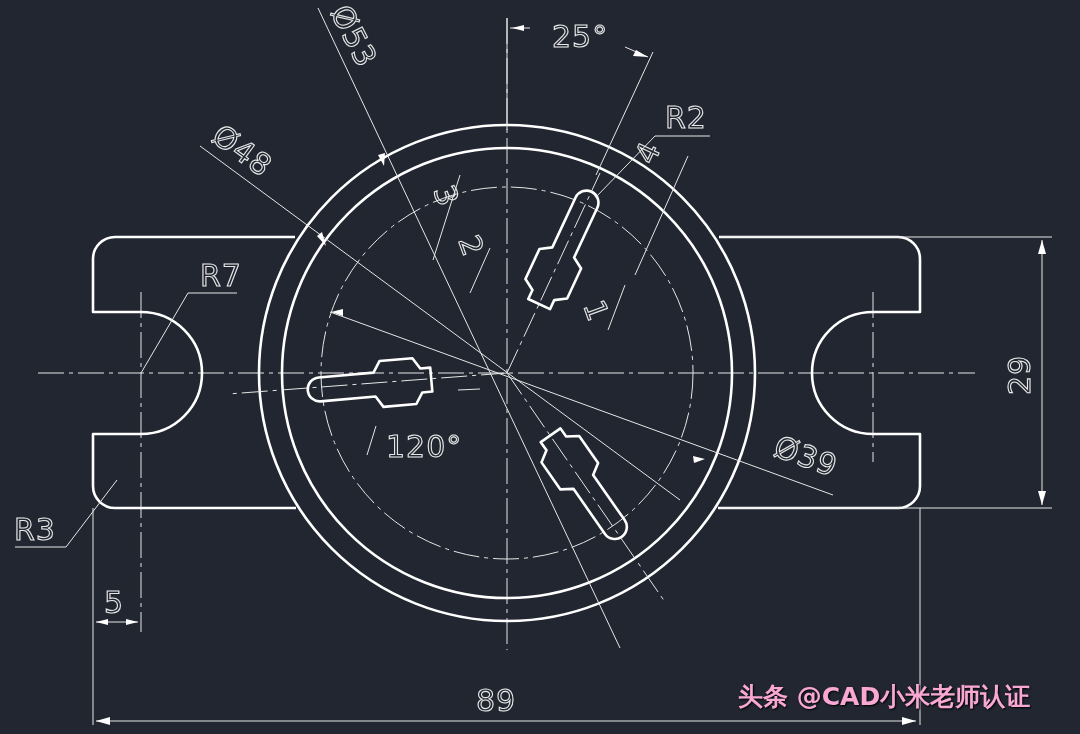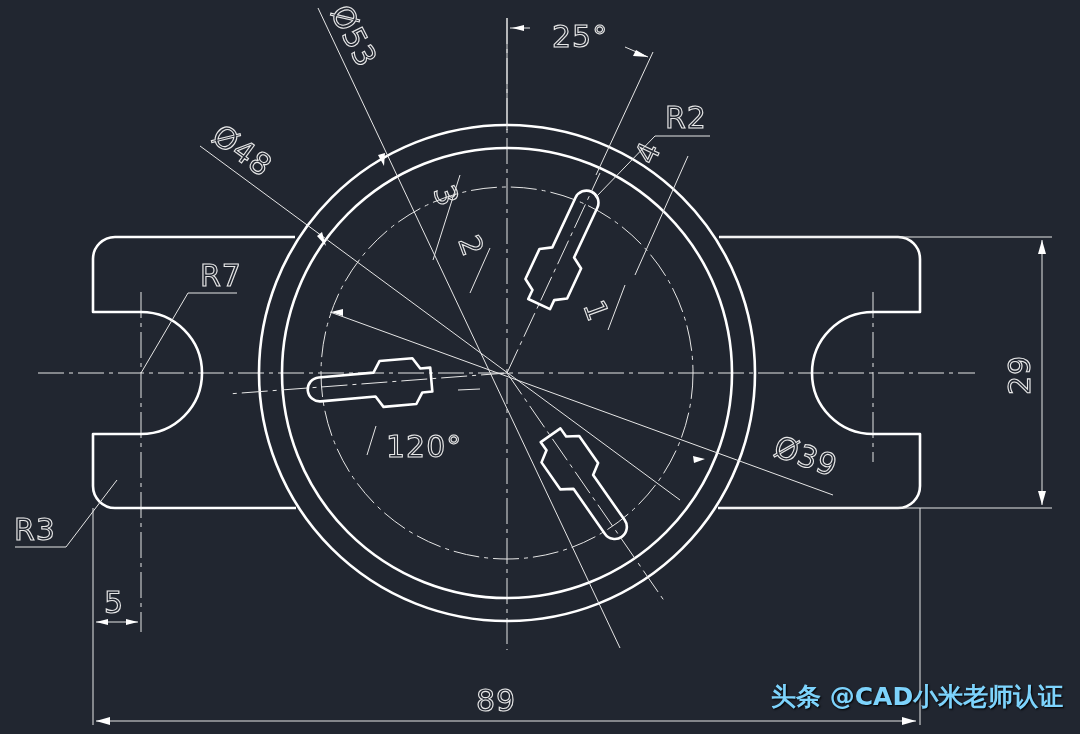--- a/index.html
+++ b/index.html
@@ -3,21 +3,21 @@
 <meta charset="utf-8">
 <style>
   html,body{margin:0;padding:0;background:#212630;}
   body{width:1080px;height:734px;overflow:hidden;position:relative;}
   svg{position:absolute;left:0;top:0;}
   .thick{stroke:#ffffff;stroke-width:2.6;fill:none;stroke-linejoin:round;}
   .thin{stroke:#e6e6e6;stroke-width:1;fill:none;}
   .center{stroke:#e6e6e6;stroke-width:1;fill:none;stroke-dasharray:26 5 4 5;}
   .dim-text{fill:none;stroke:#e8e8e8;stroke-width:1.1;font-family:"DejaVu Sans",sans-serif;font-size:30px;font-weight:normal;letter-spacing:1px;}
   .arrow{fill:#ffffff;stroke:none;}
-  .watermark{position:absolute;left:771px;top:680px;font-family:"DejaVu Sans",sans-serif;font-size:25px;color:#7dd3fc;font-weight:bold;text-shadow:1px 1px 2px #000;white-space:nowrap;}
+  .watermark{position:absolute;left:738px;top:680px;font-family:"DejaVu Sans",sans-serif;font-size:25px;color:#f9a8d4;font-weight:bold;text-shadow:1px 1px 2px #000;white-space:nowrap;}
 </style>
 </head>
 <body>
 
 <svg width="1080" height="734" viewBox="0 0 1080 734">
   <defs>
     <g id="slot">
 
       <path d="M 0 -12 L 55 -12 L 62 -23 L 95 -23 L 102 -12 L 112 -12 L 112 12 L 102 12 L 95 23 L 62 23 L 55 12 L 0 12 A 12 12 0 0 1 0 -12 Z"></path>
     </g>

